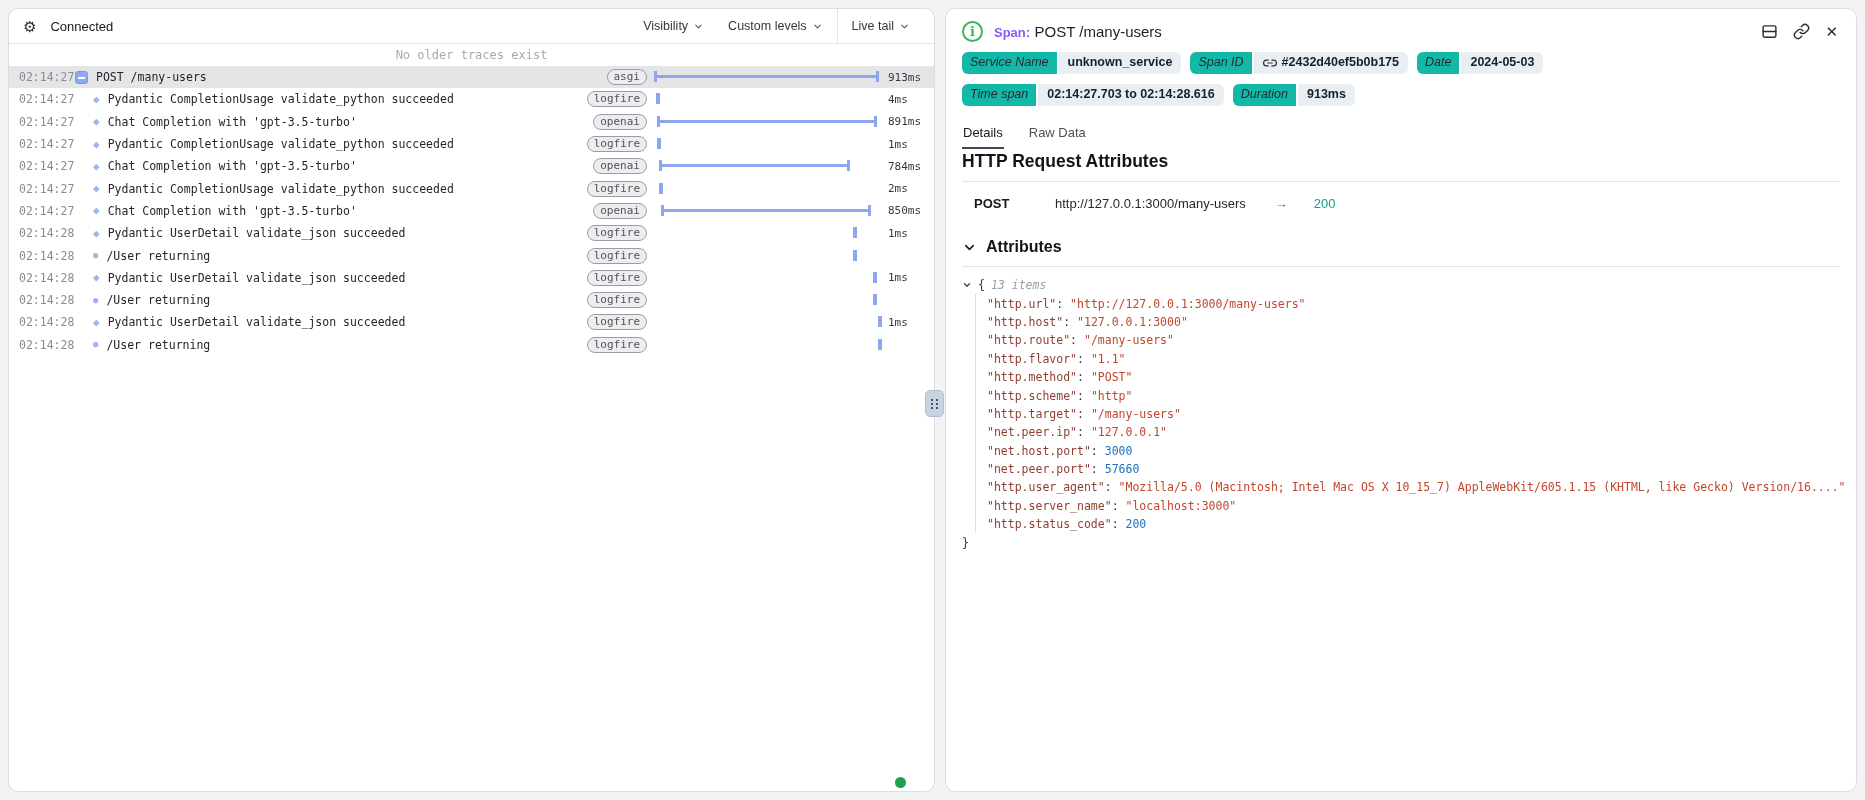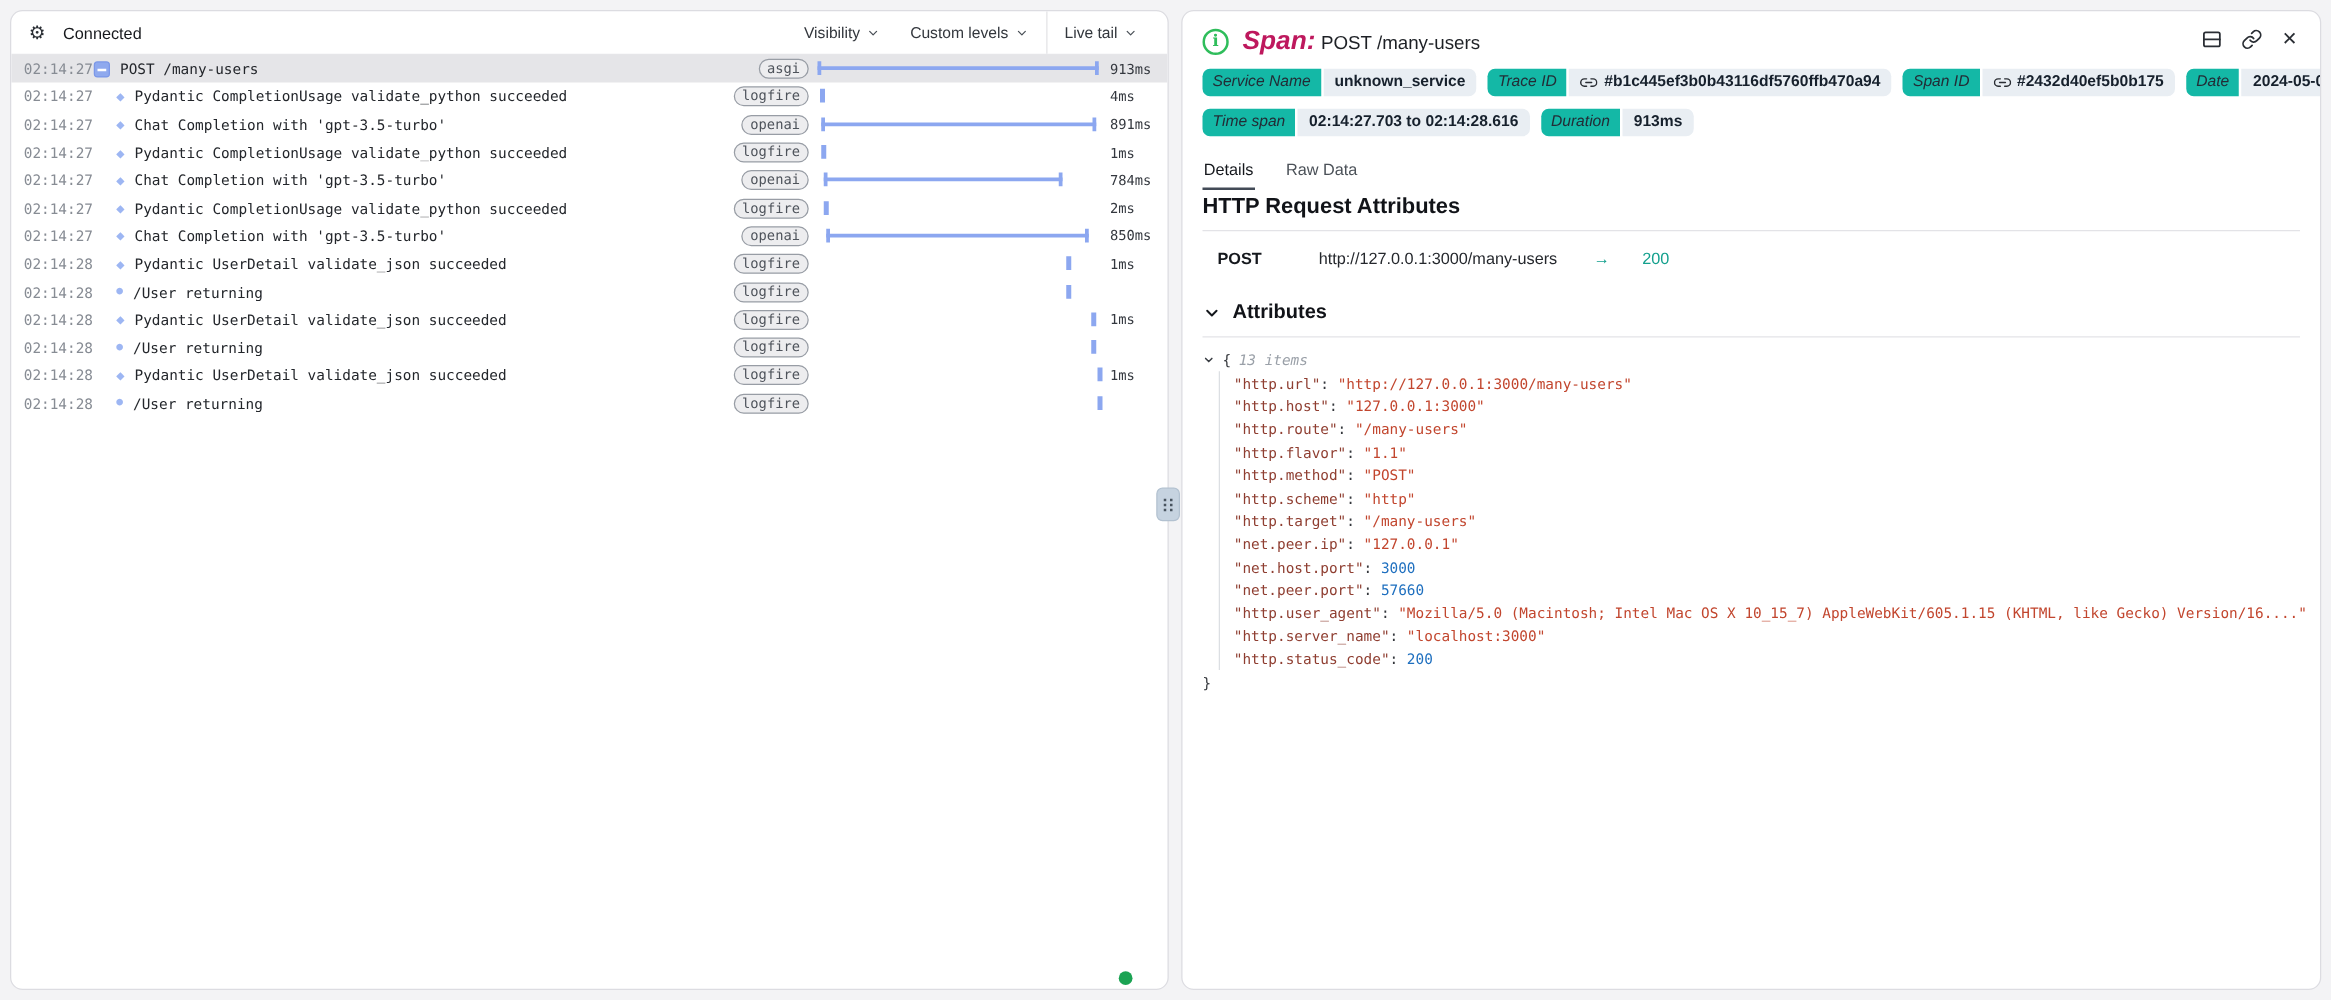--- a/index.html
+++ b/index.html
@@ -41,21 +41,21 @@
 
   
   .drag-handle{position:absolute;left:925px;top:390px;width:17px;height:25px;background:#c6d3e0;border:1px solid #b2c1d0;border-radius:5px;display:flex;align-items:center;justify-content:center;z-index:5;}
   .dots{display:grid;grid-template-columns:2px 2px;gap:2px 3px;}
   .dots i{width:2px;height:2px;background:#49545f;display:block;}
 
   
   .rp{padding:12px 16px 0 16px;position:relative;}
   .rp-title{display:flex;align-items:center;gap:11px;}
   .info-icon{width:21px;height:21px;border-radius:50%;border:2px solid #2fbd5b;color:#2fbd5b;display:flex;align-items:center;justify-content:center;font-family:"DejaVu Serif",serif;font-weight:bold;font-size:13px;box-sizing:border-box;flex:none;}
-  .rp-title .kind{font-size:21px;font-weight:700;color:#be185d;font-style:italic;}
+  .rp-title .kind{font-size:13px;font-weight:700;color:#8b5cf6;}
   .rp-title .name{font-size:15px;color:#1d2025;}
   .rp-top-icons{position:absolute;top:14px;right:18px;display:flex;align-items:center;gap:15px;}
   .rp-top-icons .ticon{cursor:pointer;display:flex;align-items:center;color:#2a2e34;font-size:15px;line-height:1;}
   .badge-row{display:flex;gap:9px;margin-top:10px;flex-wrap:nowrap;}
   .badge{display:inline-flex;font-size:12.5px;line-height:17px;}
   .badge .lbl{font-style:italic;background:#14b8a6;color:#232c36;padding:2px 8px 3px;border-radius:6px 0 0 6px;white-space:nowrap;}
   .badge .val{background:#e9eef3;color:#16202c;padding:2px 9px 3px;border-radius:0 6px 6px 0;margin-left:2px;display:flex;align-items:center;gap:5px;white-space:nowrap;font-weight:bold;}
   .tabs{display:flex;gap:24px;margin-top:17px;}
   .tab{font-size:13px;color:#4b5158;padding:2px 1px 7px;cursor:pointer;}
   .tab.active{color:#15181d;border-bottom:2px solid #434b57;}
@@ -99,20 +99,21 @@
         </span>
         <span class="vsep"></span>
         <span class="menu-item">
           <span>Live tail</span>
           <svg width="11" height="11" viewBox="0 0 24 24" fill="none" stroke="#4b5158" stroke-width="2.2" stroke-linecap="round" stroke-linejoin="round">
             <polyline points="6 9 12 15 18 9"></polyline>
           </svg>
         </span>
       </div>
   </div>
+  <div class="notice mono">No older traces exist</div>
   <div class="trace-list mono">
   <div class="trace-row selected">
     <span class="t-time">02:14:27</span>
     <span class="row-icon icon-square-minus"></span>
     <span class="t-name">POST /many-users</span>
     <span class="t-tagcell">
           <span class="tag-badge">asgi</span>
         </span>
     <span class="timeline">
           <span class="bar" style="left: 0%; width: 100%;">
@@ -321,33 +322,20 @@
   </div>
 
   <div class="badge-row">
   <span class="badge">
     <span class="lbl">Service Name</span>
     <span class="val">
           <span class="vtext">unknown_service</span>
         </span>
   </span>
 
-  <span class="badge">
-    <span class="lbl">Trace ID</span>
-    <span class="val">
-          <span class="linkwrap">
-            <svg width="14" height="14" viewBox="0 0 24 24" fill="none" stroke="#2a2e34" stroke-width="2" stroke-linecap="round" stroke-linejoin="round" style="display:block">
-              <path d="M15 7h3a5 5 0 0 1 0 10h-3"></path>
-              <path d="M9 17H6A5 5 0 0 1 6 7h3"></path>
-              <line x1="8" y1="12" x2="16" y2="12"></line>
-            </svg>
-          </span>
-          <span class="vtext">#b1c445ef3b0b43116df5760ffb470a94</span>
-        </span>
-  </span>
 
   <span class="badge">
     <span class="lbl">Span ID</span>
     <span class="val">
           <span class="linkwrap">
             <svg width="14" height="14" viewBox="0 0 24 24" fill="none" stroke="#2a2e34" stroke-width="2" stroke-linecap="round" stroke-linejoin="round" style="display:block">
               <path d="M15 7h3a5 5 0 0 1 0 10h-3"></path>
               <path d="M9 17H6A5 5 0 0 1 6 7h3"></path>
               <line x1="8" y1="12" x2="16" y2="12"></line>
             </svg>

